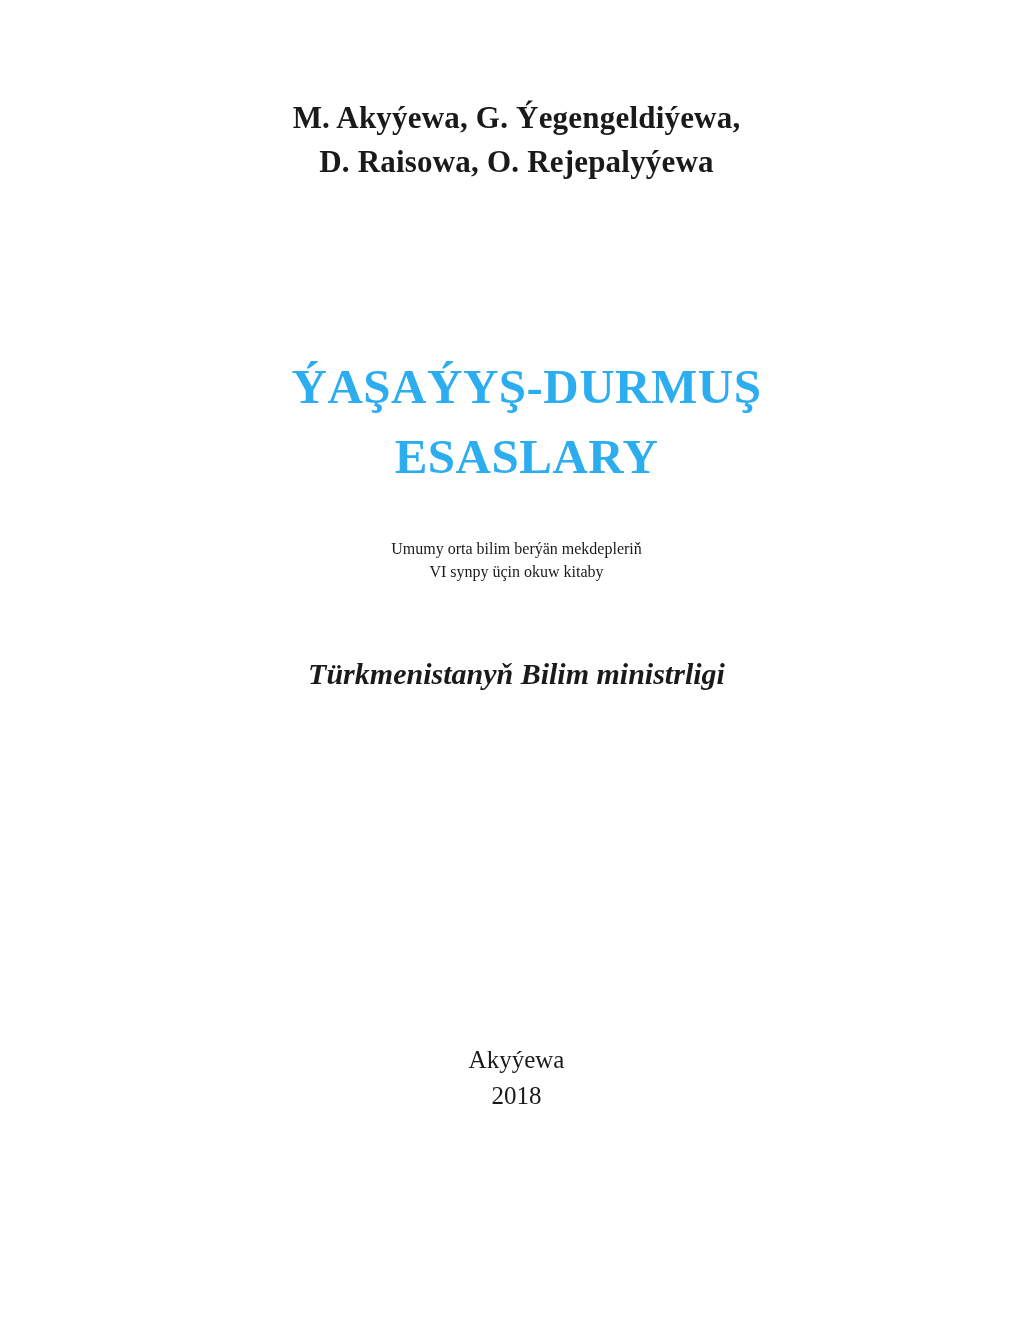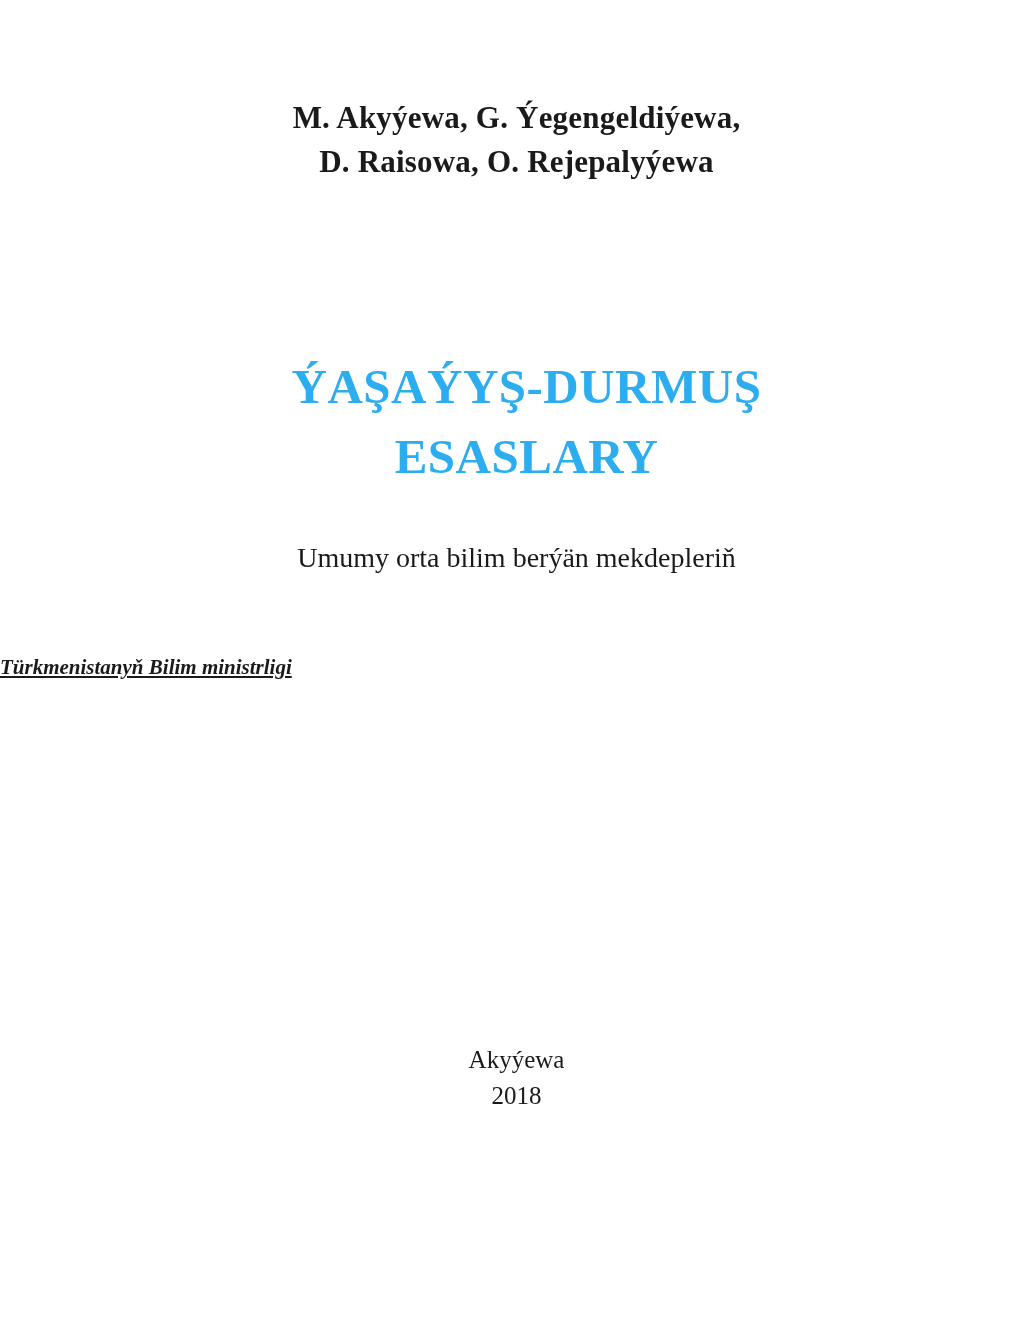--- a/index.html
+++ b/index.html
@@ -49,36 +49,36 @@
   }
   .title .line {
     display: block;
   }
   .subtitle {
     position: absolute;
     top: 538px;
     left: 0;
     width: 100%;
     text-align: center;
-    font-size: 28px;
+    font-size: 16px;
     line-height: 1.42;
   }
   .subtitle .line {
     display: block;
   }
   .endorsement {
     position: absolute;
     top: 652px;
     left: 0;
     width: 100%;
+    text-align: center;
     font-style: italic;
     font-weight: bold;
-    font-size: 21px;
+    font-size: 30px;
     line-height: 1.45;
-    text-decoration: underline;
   }
   .endorsement .line {
     display: block;
   }
   .imprint {
     position: absolute;
     top: 1042px;
     left: 0;
     width: 100%;
     text-align: center;
@@ -99,20 +99,21 @@
     <span class="line">D. Raisowa, O. Rejepalyýewa</span>
   </div>
 
   <div class="title" style="color: rgb(43, 173, 240);">
     <span class="line">ÝAŞAÝYŞ-DURMUŞ</span>
     <span class="line">ESASLARY</span>
   </div>
 
   <div class="subtitle">
     <span class="line">Umumy orta bilim berýän mekdepleriň</span>
+    <span class="line">VI synpy üçin okuw kitaby</span>
   </div>
 
   <div class="endorsement">
     <span class="line">Türkmenistanyň Bilim ministrligi</span>
   </div>
 
   <div class="imprint">
     <span class="line">Akyýewa</span>
     <span class="line">2018</span>
   </div>

